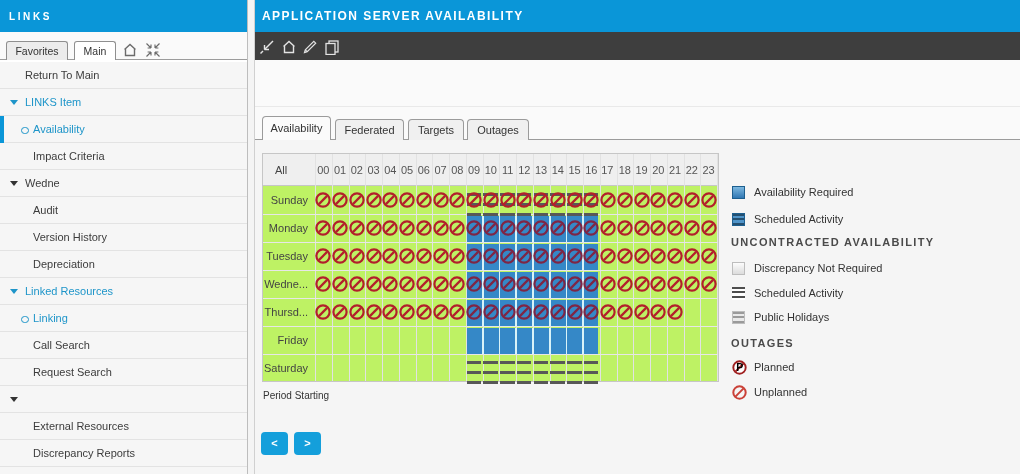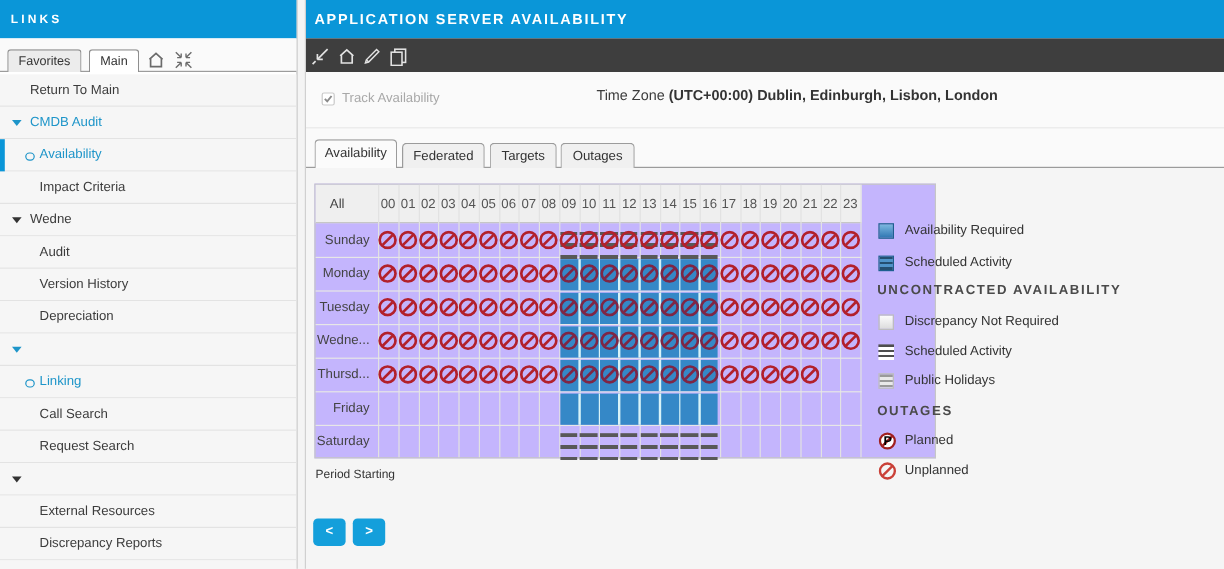--- a/index.html
+++ b/index.html
@@ -33,21 +33,21 @@
  border:1px solid #c9c9c9;border-radius:2px}
 #cbx svg{display:block}
 #tracklbl{position:absolute;left:30px;top:16px;font-size:11px;color:#a8a8a8}
 #tz{position:absolute;left:242px;top:12px;font-size:12px;color:#3c3c3c;white-space:nowrap}
 #tz b{color:#333}
 
 #tabline{position:absolute;left:0;top:139px;width:766px;height:1px;background:#9b9b9b}
 .mtab{position:absolute;border:1px solid #9b9b9b;border-bottom:none;border-radius:4px 4px 0 0;
  font-size:11px;color:#333;text-align:center}
 
-#grid{position:absolute;left:7px;top:153px;width:518px;height:229px;background:#c4b5fd;border:1px solid #c6c6c6}
+#grid{position:absolute;left:7px;top:153px;width:457px;height:229px;background:#bef264;border:1px solid #c6c6c6}
 #ghead{position:absolute;left:0;top:0;width:455px;height:32px;background:#efefef;border-bottom:1px solid #c6c6c6}
 .vline{position:absolute;top:0;width:1px;height:227px;background:#e2e2e2}
 .hline{position:absolute;left:0;width:455px;height:1px;background:#e7e7e7}
 .hourlbl{position:absolute;top:0;height:32px;line-height:32px;text-align:center;font-size:11px;color:#555}
 .daylbl{position:absolute;left:0;width:45px;height:28px;line-height:28px;text-align:right;font-size:11px;color:#444;white-space:nowrap}
 .bluecell{position:absolute;background:#3588c7}
 .bluegap{position:absolute;background:#d8f3f8}
 .stripes{position:absolute;background:repeating-linear-gradient(to bottom,#585858 0,#585858 3px,rgba(0,0,0,0) 3px,rgba(0,0,0,0) 9.75px)}
 .noicon{position:absolute;width:16px;height:16px}
 
@@ -76,21 +76,21 @@
 <path d="M14.5 1.5 L10 6 M10 6 L10 2.6 M10 6 L13.4 6"></path>
 <path d="M1.5 14.5 L6 10 M6 10 L6 13.4 M6 10 L2.6 10"></path>
 <path d="M14.5 14.5 L10 10 M10 10 L10 13.4 M10 10 L13.4 10"></path>
 </g>
   </svg>
 <div class="sbrow" style="top:62px">
     <span class="lbl " style="left:25px">Return To Main</span>
   </div>
 <div class="sbrow" style="top:89px">
     <span class="caret blue"></span>
-    <span class="lbl blue" style="left:25px">CMDB Audit</span>
+    <span class="lbl blue" style="left:25px">LINKS Item</span>
   </div>
 <div class="sbrow" style="top:116px">
     <span class="activebar"></span>
     <span class="bullet"></span>
     <span class="lbl blue" style="left:33px">Availability</span>
   </div>
 <div class="sbrow" style="top:143px">
     <span class="lbl " style="left:33px">Impact Criteria</span>
   </div>
 <div class="sbrow" style="top:170px">
@@ -101,20 +101,21 @@
     <span class="lbl " style="left:33px">Audit</span>
   </div>
 <div class="sbrow" style="top:224px">
     <span class="lbl " style="left:33px">Version History</span>
   </div>
 <div class="sbrow" style="top:251px">
     <span class="lbl " style="left:33px">Depreciation</span>
   </div>
 <div class="sbrow" style="top:278px">
     <span class="caret blue"></span>
+    <span class="lbl blue" style="left:25px">Linked Resources</span>
   </div>
 <div class="sbrow" style="top:305px">
     <span class="bullet"></span>
     <span class="lbl blue" style="left:33px">Linking</span>
   </div>
 <div class="sbrow" style="top:332px">
     <span class="lbl " style="left:33px">Call Search</span>
   </div>
 <div class="sbrow" style="top:359px">
     <span class="lbl " style="left:33px">Request Search</span>
@@ -150,29 +151,20 @@
       </svg>
 <svg class="abs" style="left:69px;top:7px" width="16" height="16" viewBox="0 0 16 16">
 <g stroke="#e3e3e3" stroke-width="1.3" fill="none">
 <rect x="5" y="2" width="9" height="11"></rect>
 <rect x="2" y="4.5" width="9" height="11" fill="#3e3e3e"></rect>
 </g>
       </svg>
 </div>
 <div class="abs" style="left:0;top:60px;width:766px;height:79px;background:#fafafa"></div>
 <div class="abs" style="left:0;top:106px;width:766px;height:1px;background:#e9e9e9"></div>
-<div id="trackrow">
-<div id="cbx">
-        <svg width="9" height="9" viewBox="0 0 9 9">
-          <path d="M1.7 4.4 L3.7 6.5 L7.3 2.0" fill="none" stroke="#8a8a8a" stroke-width="1.6"></path>
-        </svg>
-      </div>
-<div id="tracklbl">Track Availability</div>
-<div id="tz">Time Zone <b>(UTC+00:00) Dublin, Edinburgh, Lisbon, London</b></div>
-</div>
 <div id="tabline"></div>
 <div class="mtab" style="left:7px;top:116px;width:69px;height:24px;line-height:23px;background:#fbfbfb">Availability</div>
 <div class="mtab" style="left:80px;top:119px;width:69px;height:21px;line-height:20px;background:#f0f0f0">Federated</div>
 <div class="mtab" style="left:153px;top:119px;width:56px;height:21px;line-height:20px;background:#f0f0f0">Targets</div>
 <div class="mtab" style="left:212px;top:119px;width:62px;height:21px;line-height:20px;background:#f0f0f0">Outages</div>
 <div id="grid">
 <div id="ghead"></div>
 <div class="vline" style="left:52.00px"></div>
 <div class="vline" style="left:68.75px"></div>
 <div class="vline" style="left:85.50px"></div>

